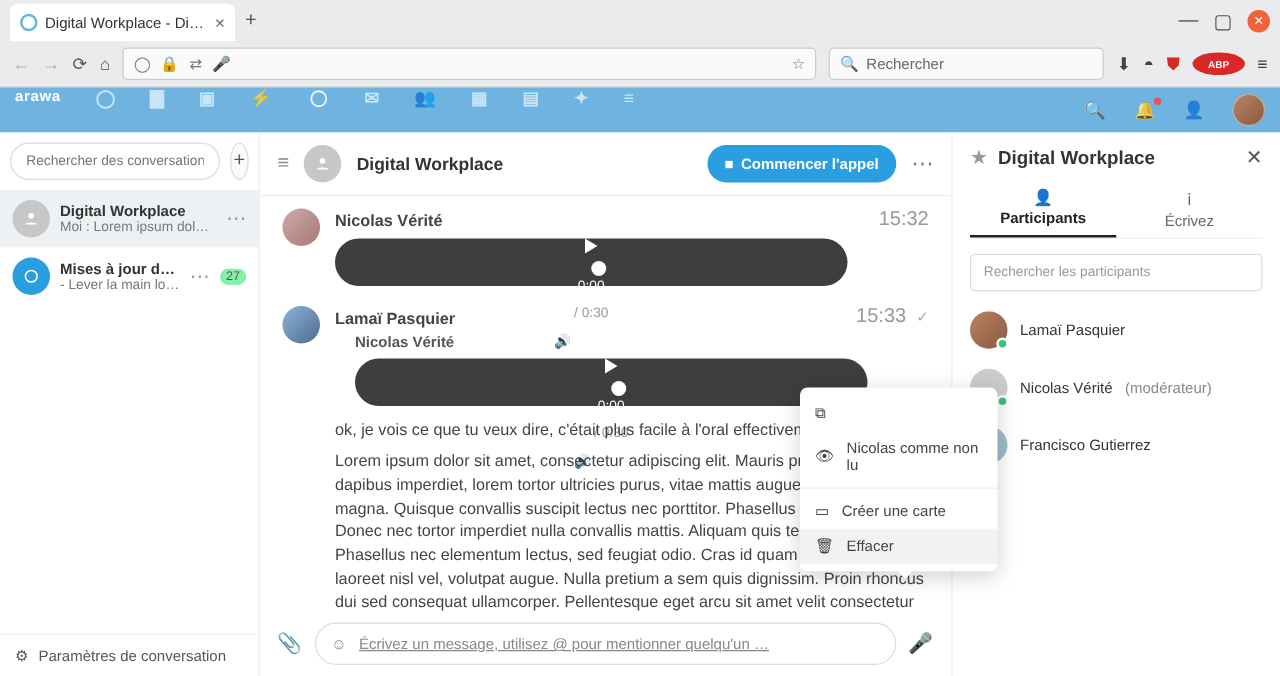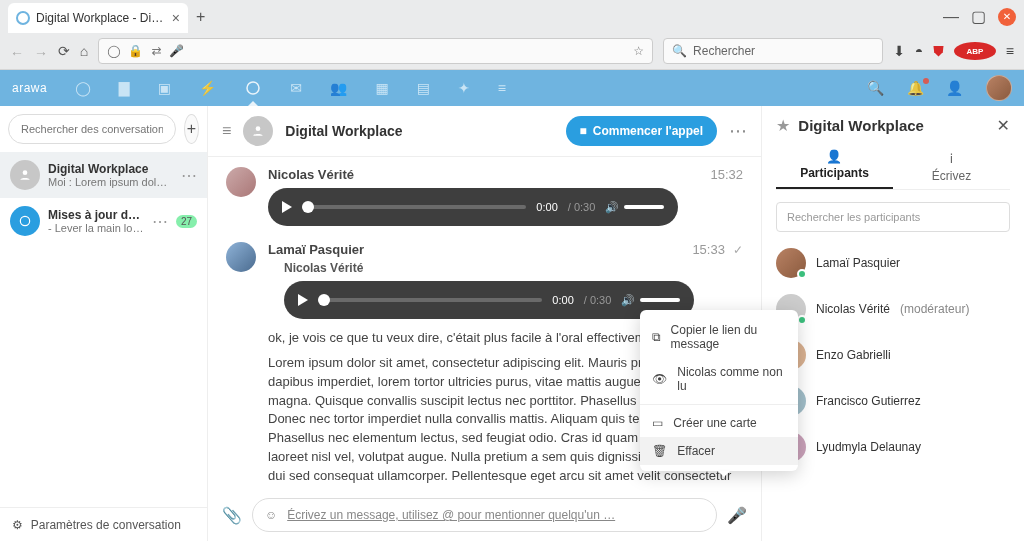--- a/index.html
+++ b/index.html
@@ -19,21 +19,21 @@
   .navbar { display: flex; align-items: center; height: 36px; padding: 0 10px; gap: 10px; font-size: 14px; color: #555; }
   .nav-arrow { color: #aaa; }
   .url-bar { flex: 1; display: flex; align-items: center; height: 26px; background: #fafafa; border: 1px solid #ccc; border-radius: 4px; padding: 0 8px; gap: 8px; color: #777; font-size: 12px; }
   .url-shield { color: #777; }
   .url-star { margin-left: auto; }
   .navbar-search { width: 220px; height: 26px; background: #fafafa; border: 1px solid #ccc; border-radius: 4px; display: flex; align-items: center; padding: 0 8px; gap: 6px; color: #666; font-size: 12px; }
   .navbar-icons { display: flex; gap: 10px; align-items: center; color: #444; }
   .abp { background: #d82828; color:#fff; border-radius:50%; width:42px; height:18px; display:flex; align-items:center; justify-content:center; font-size:8px; font-weight:bold; }
 
   
-  .appbar { background: #6fb4e0; height: 36px; display: flex; align-items: center; padding: 0 12px; gap: 28px; color: #d9edf9; font-size: 14px; }
+  .appbar { background: #6fb4e0; height: 36px; display: flex; padding: 0 12px; gap: 28px; color: #d9edf9; font-size: 14px; font-weight: bold; }
   .brand { color: #fff; font-size: 12px; letter-spacing: .5px; }
   .appbar .icon { opacity: .85; cursor: pointer; }
   .appbar .icon svg { display:block; }
   .appbar .active-app { position: relative; color: #fff; }
   .appbar .active-app::after { content: ""; position: absolute; left: 50%; bottom: -10px; transform: translateX(-50%); border: 6px solid transparent; border-bottom-color: #fff; }
   .appbar-right { margin-left: auto; display: flex; align-items: center; gap: 22px; }
   .notif-dot { position: relative; }
   .notif-dot::after { content:""; position:absolute; top:-2px; right:-4px; width:6px; height:6px; background:#e84d3c; border-radius:50%; }
   .avatar-sm { width: 26px; height: 26px; border-radius: 50%; background: linear-gradient(135deg,#b98264,#8a5a3e); border: 1px solid rgba(255,255,255,.4); }
 
@@ -64,25 +64,25 @@
   .call-btn { margin-left:auto; background:#2a9ee0; color:#fff; border-radius:15px; height:30px; padding:0 14px; display:flex; align-items:center; gap:6px; font-size:12px; font-weight:bold; }
   .room-more { color:#888; font-size:18px; }
   .menu-toggle { color:#888; }
 
   .messages { flex:1; overflow-y:auto; padding:10px 18px 0 18px; font-size:13px; color:#333; }
   .msg-row { display:flex; gap:12px; margin-bottom:6px; }
   .msg-avatar { width:30px; height:30px; border-radius:50%; flex-shrink:0; }
   .msg-body { flex:1; min-width:0; }
   .msg-head { display:flex; align-items:center; gap:8px; }
   .msg-author { font-weight:bold; color:#444; font-size:13px; }
-  .msg-time { margin-left:auto; color:#999; font-size:13px; }
+  .msg-time { margin-left:auto; color:#999; font-size:16px; }
   .msg-check { color:#aaa; font-size:12px; }
   .reply-author { font-weight:bold; color:#555; margin:4px 0 4px 16px; font-size:12px; }
 
-  .audio { margin:6px 0 10px 0; background:#3e3e3e; border-radius:20px; height:38px; display:flex; align-items:center; padding:0 14px; gap:10px; color:#fff; font-size:11px; max-width:410px; }
+  .audio { margin:6px 0 10px 0; background:#3e3e3e; border-radius:20px; height:38px; display:flex; align-items:center; padding:0 14px; gap:10px; color:#fff; font-size:11px; max-width:410px;flex-direction:column; }
   .audio-play { width:0; height:0; border-left:10px solid #fff; border-top:6px solid transparent; border-bottom:6px solid transparent; }
   .audio-track { flex:1; height:4px; background:#6a6a6a; border-radius:2px; position:relative; }
   .audio-dot { position:absolute; left:0; top:-4px; width:12px; height:12px; background:#fff; border-radius:50%; }
   .audio-time-dim { color:#999; }
   .audio-vol { display:flex; align-items:center; gap:5px; }
   .vol-bar { width:40px; height:4px; background:#fff; border-radius:2px; }
 
   .msg-text { line-height:1.45; color:#444; margin-top:4px; }
   .para { margin:6px 0 10px 0; }
 
@@ -328,38 +328,29 @@
       <span>Lamaï Pasquier</span>
     </div>
     <div class="part">
       <div class="part-avatar" style="background:#ccc;">
           <span class="presence"></span>
         </div>
       <span>Nicolas Vérité</span>
       <span class="mod">(modérateur)</span>
     </div>
     <div class="part">
-      <div class="part-avatar" style="background:#d8b090;"></div>
-      <span>Enzo Gabrielli</span>
-    </div>
-    <div class="part">
       <div class="part-avatar" style="background:#a0bdc8;"></div>
       <span>Francisco Gutierrez</span>
-    </div>
-    <div class="part">
-      <div class="part-avatar" style="background:#c8a0b8;"></div>
-      <span>Lyudmyla Delaunay</span>
     </div>
   </div>
 </div>
 
 <div class="ctx-menu">
   <div class="ctx-item">
     <span>⧉</span>
-    <span>Copier le lien du message</span>
   </div>
   <div class="ctx-item">
     <span>👁</span>
     <span>Nicolas comme non lu</span>
   </div>
   <div class="ctx-sep"></div>
   <div class="ctx-item">
     <span>▭</span>
     <span>Créer une carte</span>
   </div>

